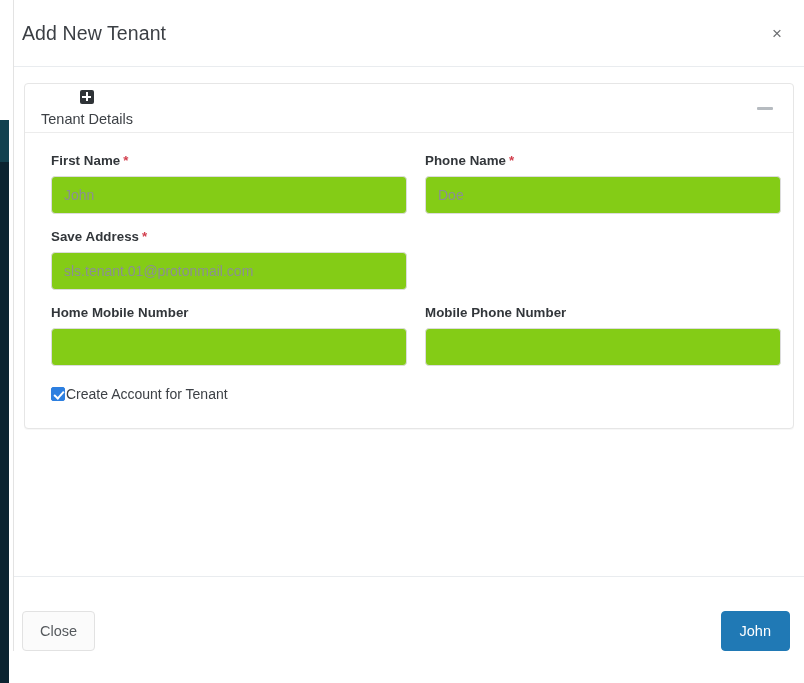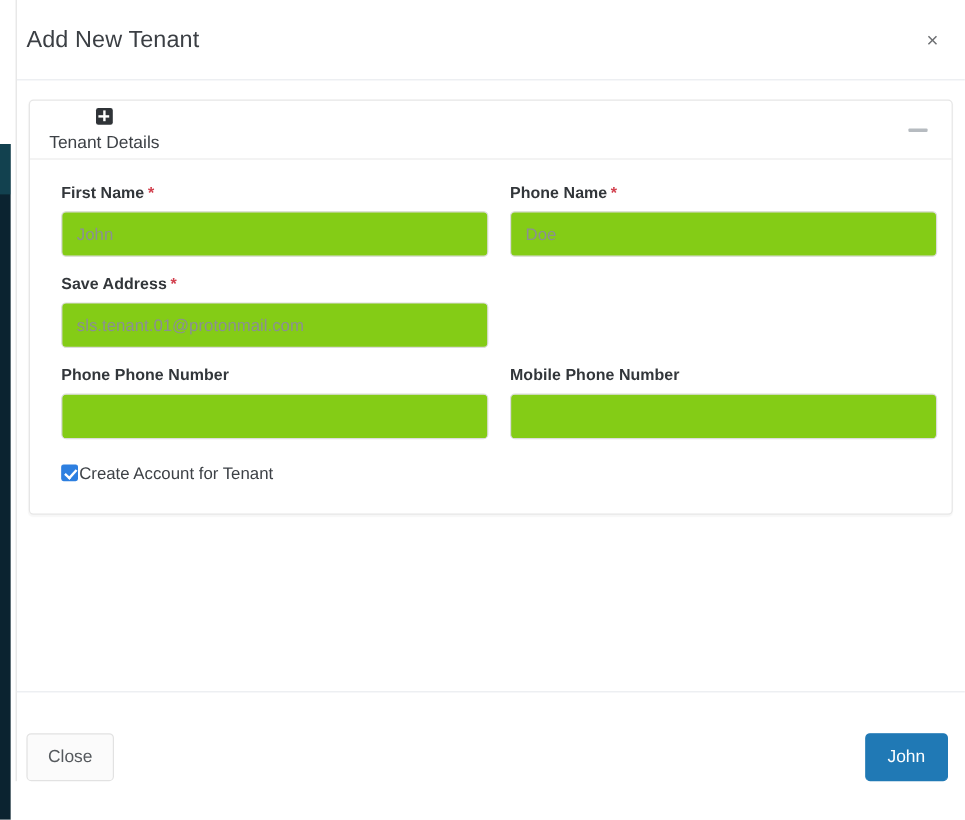--- a/index.html
+++ b/index.html
@@ -348,21 +348,21 @@
           <div class="form-col">
             <label class="field-label">
               <span>Save Address</span><span class="req-star">*</span>
             </label>
             <input class="text-input" type="text" placeholder="sls.tenant.01@protonmail.com" style="">
           </div>
         </div>
 
         <div class="form-row">
           <div class="form-col">
-            <label class="field-label">Phone Phone Number</label>
+            <label class="field-label">Home Mobile Number</label>
             <input class="text-input" type="text" placeholder="" style="">
           </div>
           <div class="form-col">
             <label class="field-label">Mobile Phone Number</label>
             <input class="text-input" type="text" placeholder="" style="">
           </div>
         </div>
 
 
         <div class="checkbox-row">

